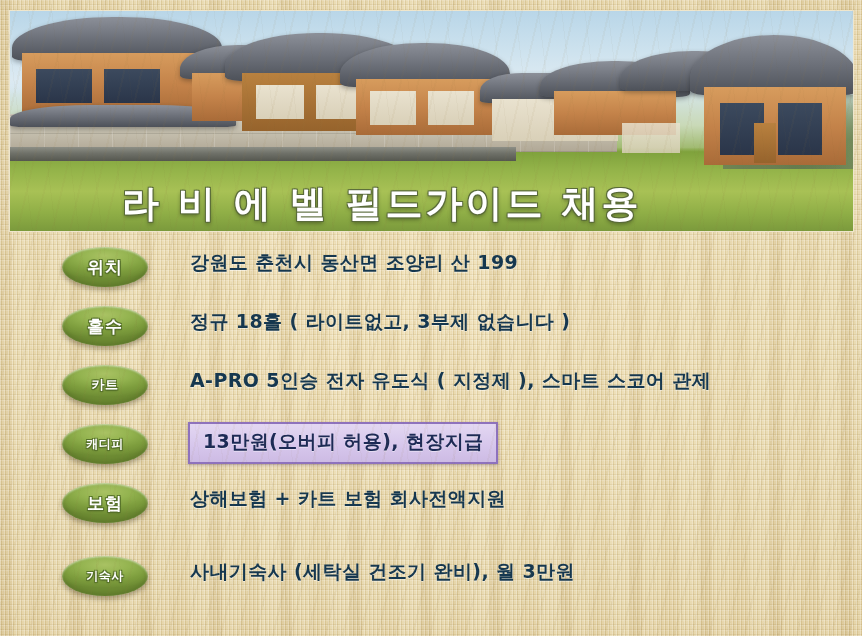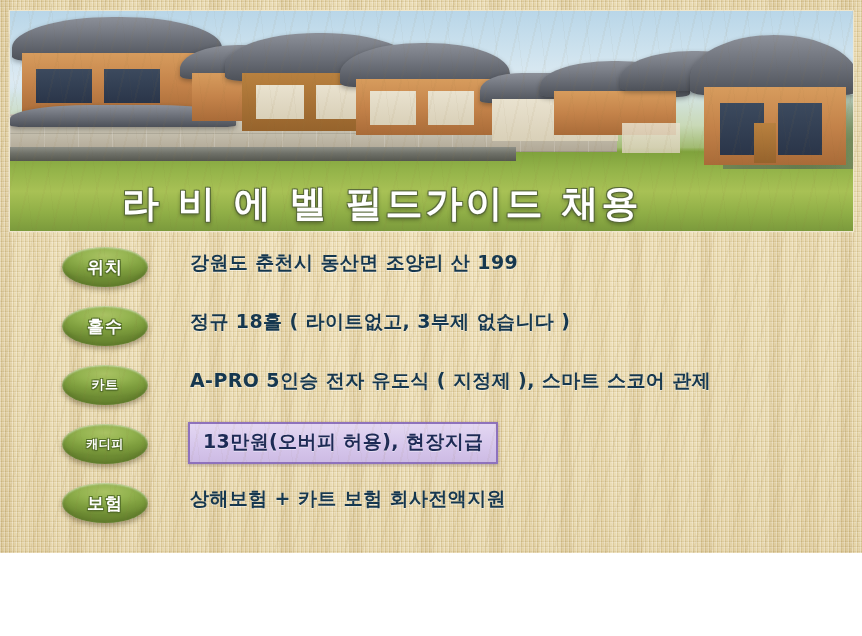--- a/index.html
+++ b/index.html
@@ -11,21 +11,21 @@
     width: 862px;
     height: 636px;
     overflow: hidden;
     font-family: "DejaVu Sans", "Liberation Sans", sans-serif;
   }
 
   
   .poster {
     position: relative;
     width: 862px;
-    height: 553px;
+    height: 636px;
     box-sizing: border-box;
     background-color: #e4d4a4;
     background-image:
       
       repeating-linear-gradient(90deg,
         rgba(255,255,255,0.30) 0px,
         rgba(255,255,255,0.30) 1px,
         rgba(168,142,84,0.16) 1px,
         rgba(168,142,84,0.16) 2px,
         rgba(255,255,255,0.10) 2px,

